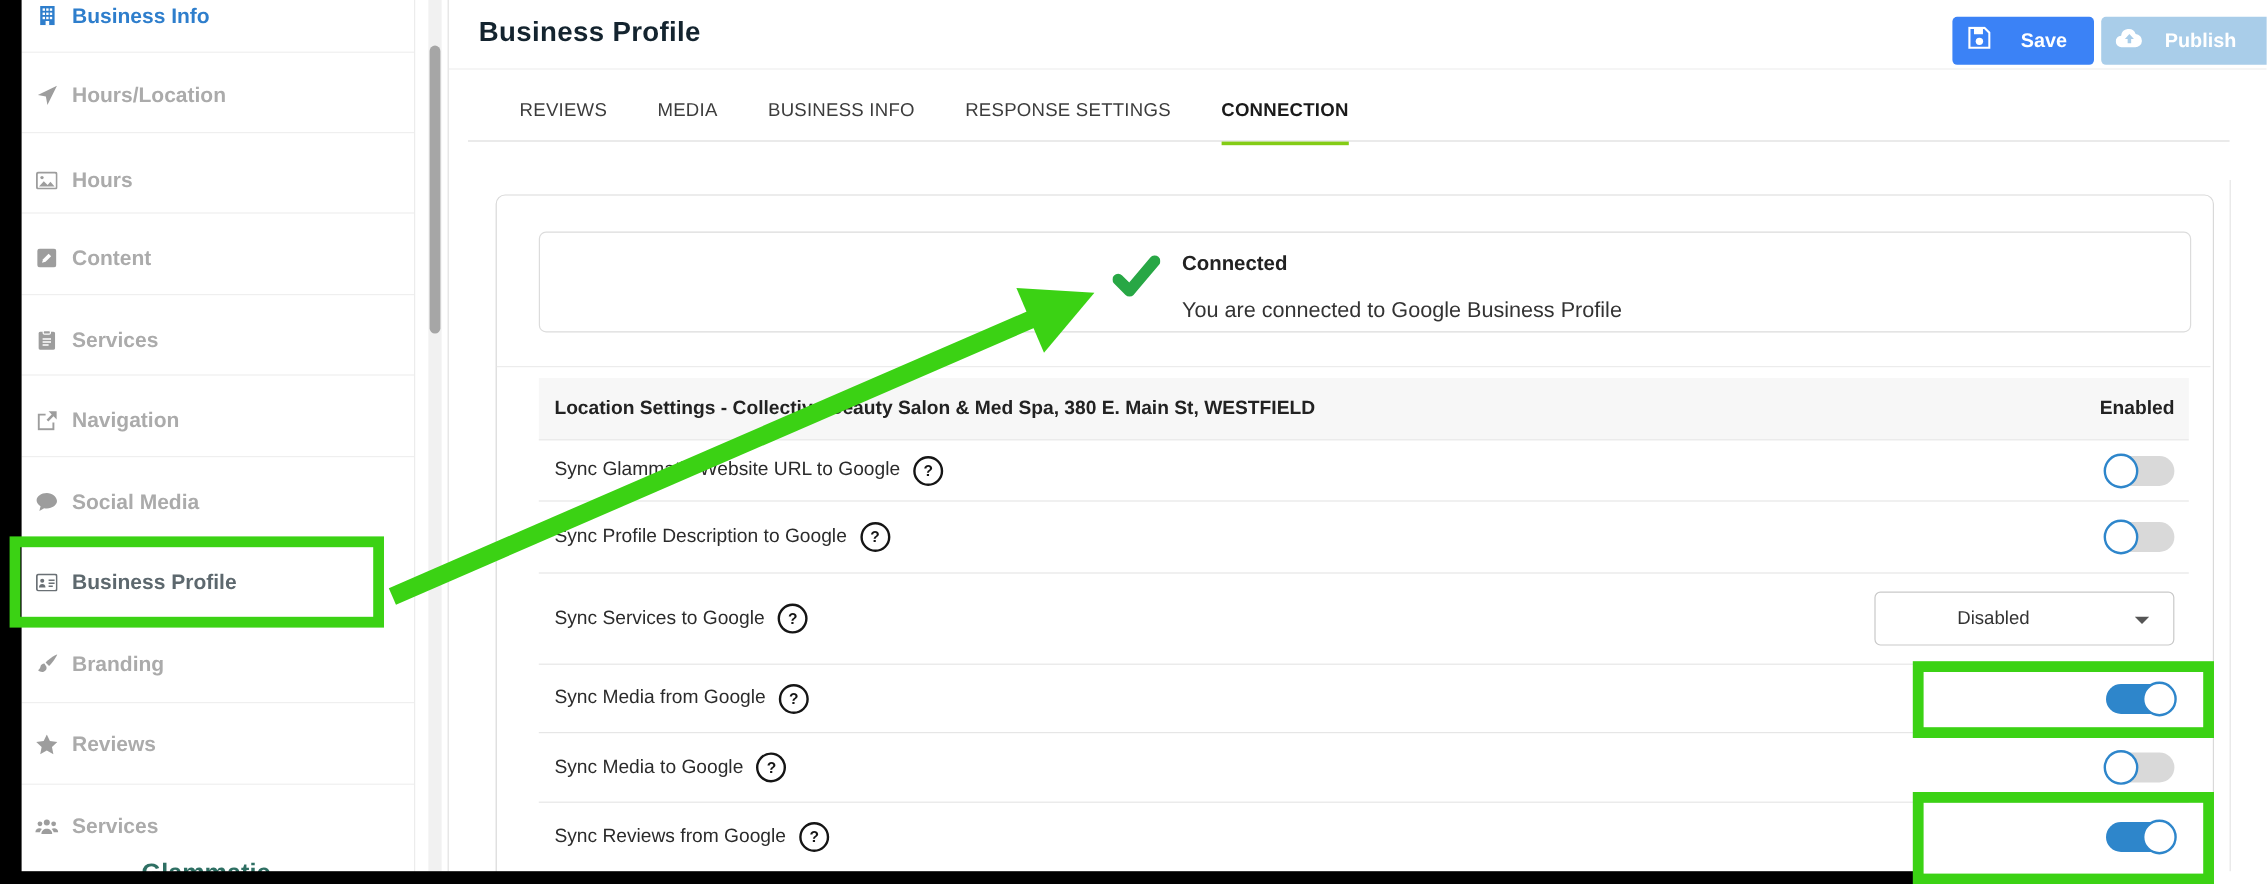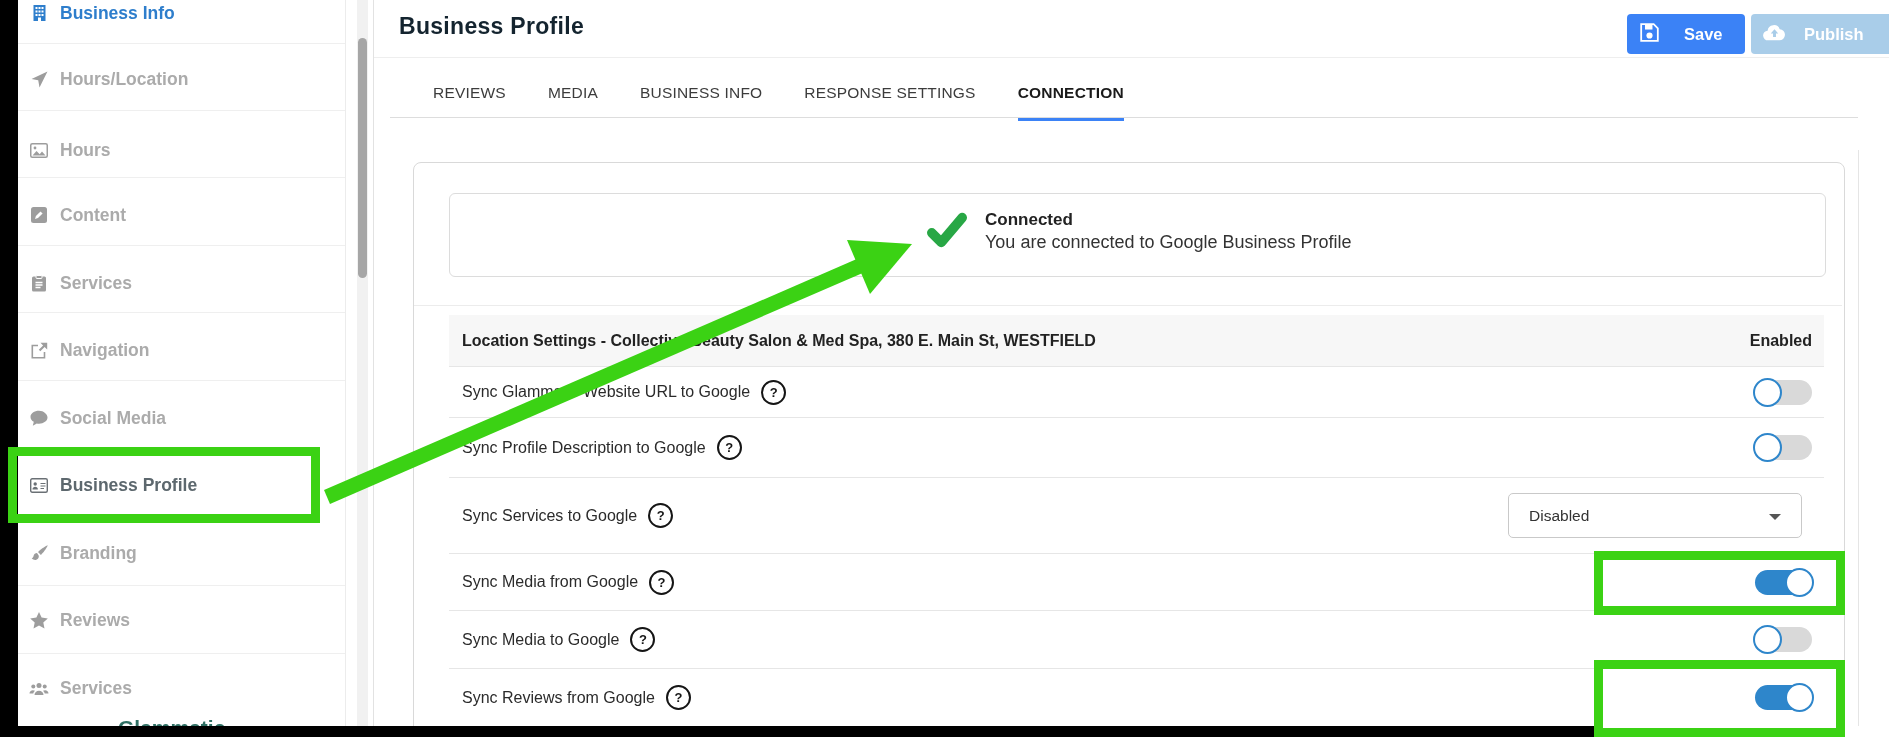--- a/index.html
+++ b/index.html
@@ -34,30 +34,30 @@
   .btn-save{left:1627px;width:118px;background:#3b82f6;}
   .btn-save .bicon{margin-left:13px;}
   .btn-save .blabel{margin-left:25px;}
   .btn-publish{left:1751px;width:145px;background:#a9cde9;}
   .btn-publish .bicon{margin-left:12px;}
   .btn-publish .blabel{margin-left:18px;}
 
   
   .tabs{left:433px;top:84px;display:flex;gap:42px;z-index:3;}
   .tab{font-size:15.5px;color:#3c3c3c;letter-spacing:.2px;padding-bottom:16px;cursor:pointer;white-space:nowrap;}
-  .tab.active{font-weight:700;color:#1a1a1a;border-bottom:3px solid #3b82f6;}
+  .tab.active{font-weight:700;color:#1a1a1a;border-bottom:3px solid #84cc16;}
   .tabs-line{left:390px;top:117px;width:1468px;height:1px;background:#dddddd;z-index:1;}
 
   
   .panel{left:413px;top:162px;width:1430px;height:600px;border:1px solid #d9d9d9;border-radius:8px;}
   .panel-hr{left:414px;top:305px;width:1428px;height:1px;background:#ececec;}
   .right-edge{left:1858px;top:150px;width:1px;height:576px;background:#e5e5e5;}
   .connected-box{left:449px;top:193px;width:1375px;height:82px;border:1px solid #dcdcdc;border-radius:6px;background:#fff;}
   .connected-group{position:absolute;left:477px;top:16px;display:flex;gap:18px;}
-  .connected-texts{display:flex;flex-direction:column;gap:2px;}
+  .connected-texts{display:flex;flex-direction:column;gap:18px;}
   .connected-title{font-size:17px;font-weight:700;color:#222;}
   .connected-msg{font-size:18px;color:#333;}
 
   
   .table{left:449px;top:315px;width:1375px;}
   .thead{height:51px;background:#f7f7f7;display:flex;align-items:center;justify-content:space-between;
          padding:0 12px 0 13px;box-sizing:border-box;}
   .thead .ttitle{font-size:16px;font-weight:700;color:#222;}
   .thead .tenabled{font-size:16px;font-weight:700;color:#222;}
   .trow{display:flex;align-items:center;justify-content:space-between;border-top:1px solid #e6e6e6;
@@ -70,22 +70,22 @@
 
   
   .toggle{position:relative;width:57px;height:25px;border-radius:13px;background:#d9d9d9;cursor:pointer;flex:none;}
   .toggle .knob{position:absolute;top:-2px;width:25px;height:25px;border-radius:50%;background:#fff;
                 border:2px solid #2e86cb;box-sizing:content-box;}
   .toggle.off .knob{left:-2px;}
   .toggle.on{background:#2e86cb;}
   .toggle.on .knob{right:-2px;}
 
   
-  .select{position:relative;width:294px;height:45px;border:1px solid #c9c9c9;border-radius:5px;background:#fff;
-          display:flex;align-items:center;cursor:pointer;margin-right:10px;box-sizing:border-box;}
+  .select{position:relative;width:250px;height:45px;border:1px solid #c9c9c9;border-radius:5px;background:#fff;
+          display:flex;align-items:center;cursor:pointer;margin-right:0;box-sizing:border-box;padding-left:48px;}
   .select .sval{margin-left:20px;font-size:15.5px;color:#333;}
   .select .caret{position:absolute;right:20px;top:20px;width:0;height:0;
                  border-left:6px solid transparent;border-right:6px solid transparent;border-top:6px solid #555;}
 
   
   .anno{z-index:60;border:9px solid #3bd214;box-sizing:border-box;background:transparent;pointer-events:none;}
   .anno-sidebar{left:8px;top:447px;width:312px;height:76px;}
   .anno-toggle1{left:1594px;top:551px;width:251px;height:64px;}
   .anno-toggle2{left:1594px;top:660px;width:251px;height:77px;}
   .arrow-svg{left:0;top:0;z-index:60;pointer-events:none;}

